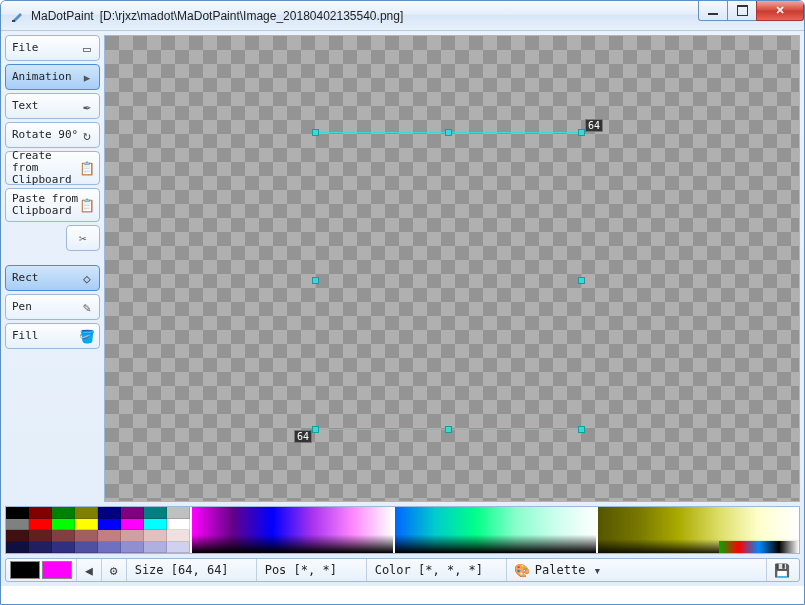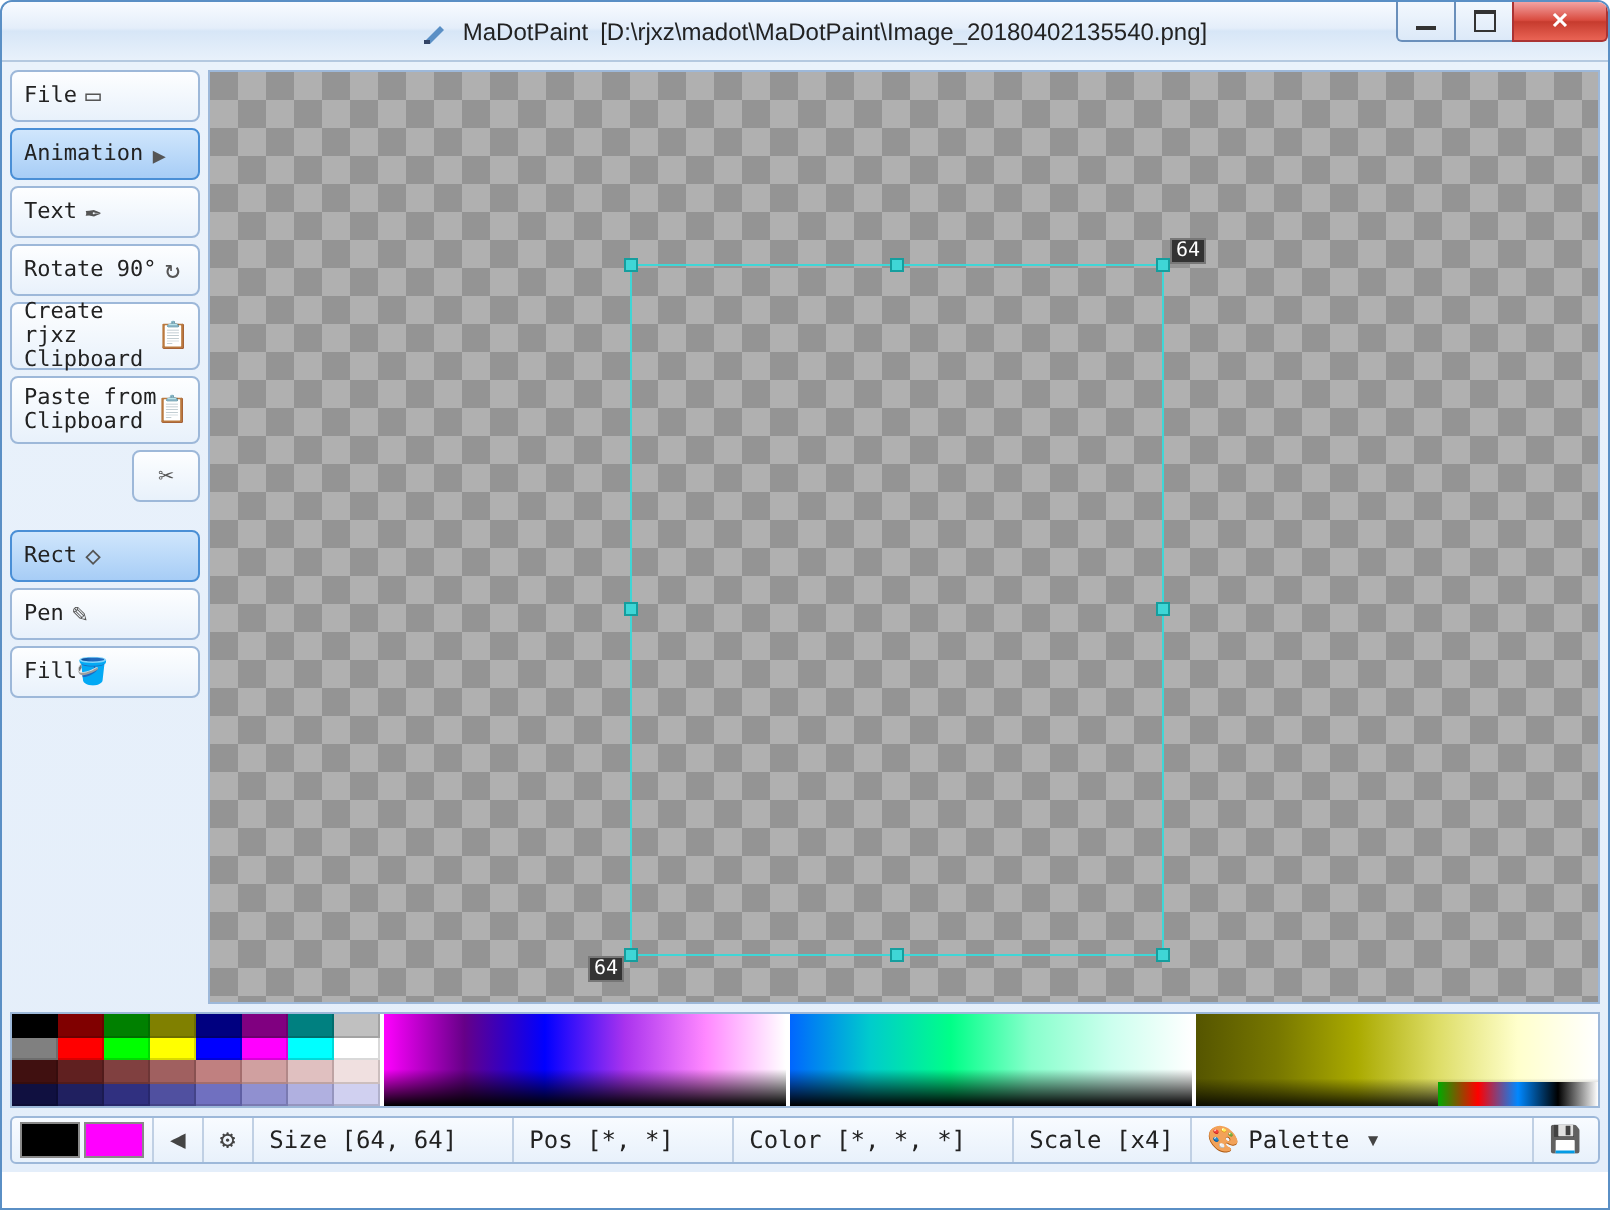--- a/index.html
+++ b/index.html
@@ -14,21 +14,20 @@
   border-radius: 6px 6px 0 0;
 }
 .titlebar {
   height: 30px;
   background: linear-gradient(to bottom, #f8fbff 0%, #e4eefa 45%, #d7e6f7 50%, #e8f1fb 100%);
   display: flex;
   align-items: center;
   border-bottom: 1px solid #b5c9e0;
   border-radius: 5px 5px 0 0;
   position: relative;
-  justify-content: center;
 }
 .titlebar .app-icon {
   width: 16px; height: 16px;
   margin: 0 6px 0 8px;
   display: flex; align-items: center; justify-content: center;
 }
 .titlebar .title-text { font-size: 12px; color: #222; display: flex; gap: 6px; }
 .win-controls { position: absolute; right: 0; top: 0; display: flex; height: 20px; }
 .win-btn {
   width: 30px; height: 20px;
@@ -68,20 +67,21 @@
   gap: 3px;
   padding: 0;
 }
 .tb-btn {
   height: 26px;
   background: linear-gradient(#fdfeff,#e8f1fb);
   border: 1px solid #9db8d9;
   border-radius: 4px;
   display: flex;
   align-items: center;
+  justify-content: space-between;
   padding: 0 4px 0 6px;
   font-family: Consolas, monospace;
   font-size: 11px;
   color: #222;
   cursor: pointer;
 }
 .tb-btn.tall { height: 34px; }
 .tb-btn .lbl { white-space: pre-line; line-height: 1.1; }
 .tb-btn .icn { width: 16px; height: 16px; display:flex; align-items:center; justify-content:center; font-size:13px; color:#555; }
 .tb-btn.selected {
@@ -108,21 +108,21 @@
   background-image:
     linear-gradient(45deg,#b0b0b0 25%,transparent 25%,transparent 75%,#b0b0b0 75%),
     linear-gradient(45deg,#b0b0b0 25%,transparent 25%,transparent 75%,#b0b0b0 75%);
   background-color: #949494;
   background-size: 28px 28px;
   background-position: 0 0, 14px 14px;
 }
 .sel {
   position: absolute;
   left: 210px; top: 96px;
-  width: 267px; height: 346px;
+  width: 267px; height: 298px;
   border: 1px solid #3fd6d6;
 }
 .handle {
   position: absolute; width: 7px; height: 7px;
   background: #3fd6d6; border: 1px solid #159e9e;
 }
 .h-nw{left:-4px;top:-4px}.h-n{left:50%;top:-4px;margin-left:-4px}.h-ne{right:-4px;top:-4px}
 .h-w{left:-4px;top:50%;margin-top:-4px}.h-e{right:-4px;top:50%;margin-top:-4px}
 .h-sw{left:-4px;bottom:-4px}.h-s{left:50%;bottom:-4px;margin-left:-4px}.h-se{right:-4px;bottom:-4px}
 .dim {
@@ -238,21 +238,21 @@
       </div>
       <div class="tb-btn">
         <span class="lbl">Text</span>
         <span class="icn">✒</span>
       </div>
       <div class="tb-btn">
         <span class="lbl">Rotate 90°</span>
         <span class="icn">↻</span>
       </div>
       <div class="tb-btn tall">
-        <span class="lbl">Create rjxz
+        <span class="lbl">Create from
 Clipboard</span>
         <span class="icn">📋</span>
       </div>
       <div class="tb-btn tall">
         <span class="lbl">Paste from
 Clipboard</span>
         <span class="icn">📋</span>
       </div>
       <div class="tb-btn small">
         <span class="icn">✂</span>
@@ -346,23 +346,20 @@
       </div>
     <div class="cell" style="width:130px">
         <span>Size [64, 64]</span>
       </div>
     <div class="cell" style="width:110px">
         <span>Pos [*, *]</span>
       </div>
     <div class="cell" style="width:140px">
         <span>Color [*, *, *]</span>
       </div>
-    <div class="cell">
-        <span>Scale [x4]</span>
-      </div>
     <div class="cell grow" style="justify-content:flex-start">
       <span class="ic">🎨</span>
       <span>Palette</span>
       <span class="ic" style="margin-left:4px">▾</span>
     </div>
     <div class="cell" style="border-right:none">
         <span class="ic">💾</span>
       </div>
   </div>
 </div>

